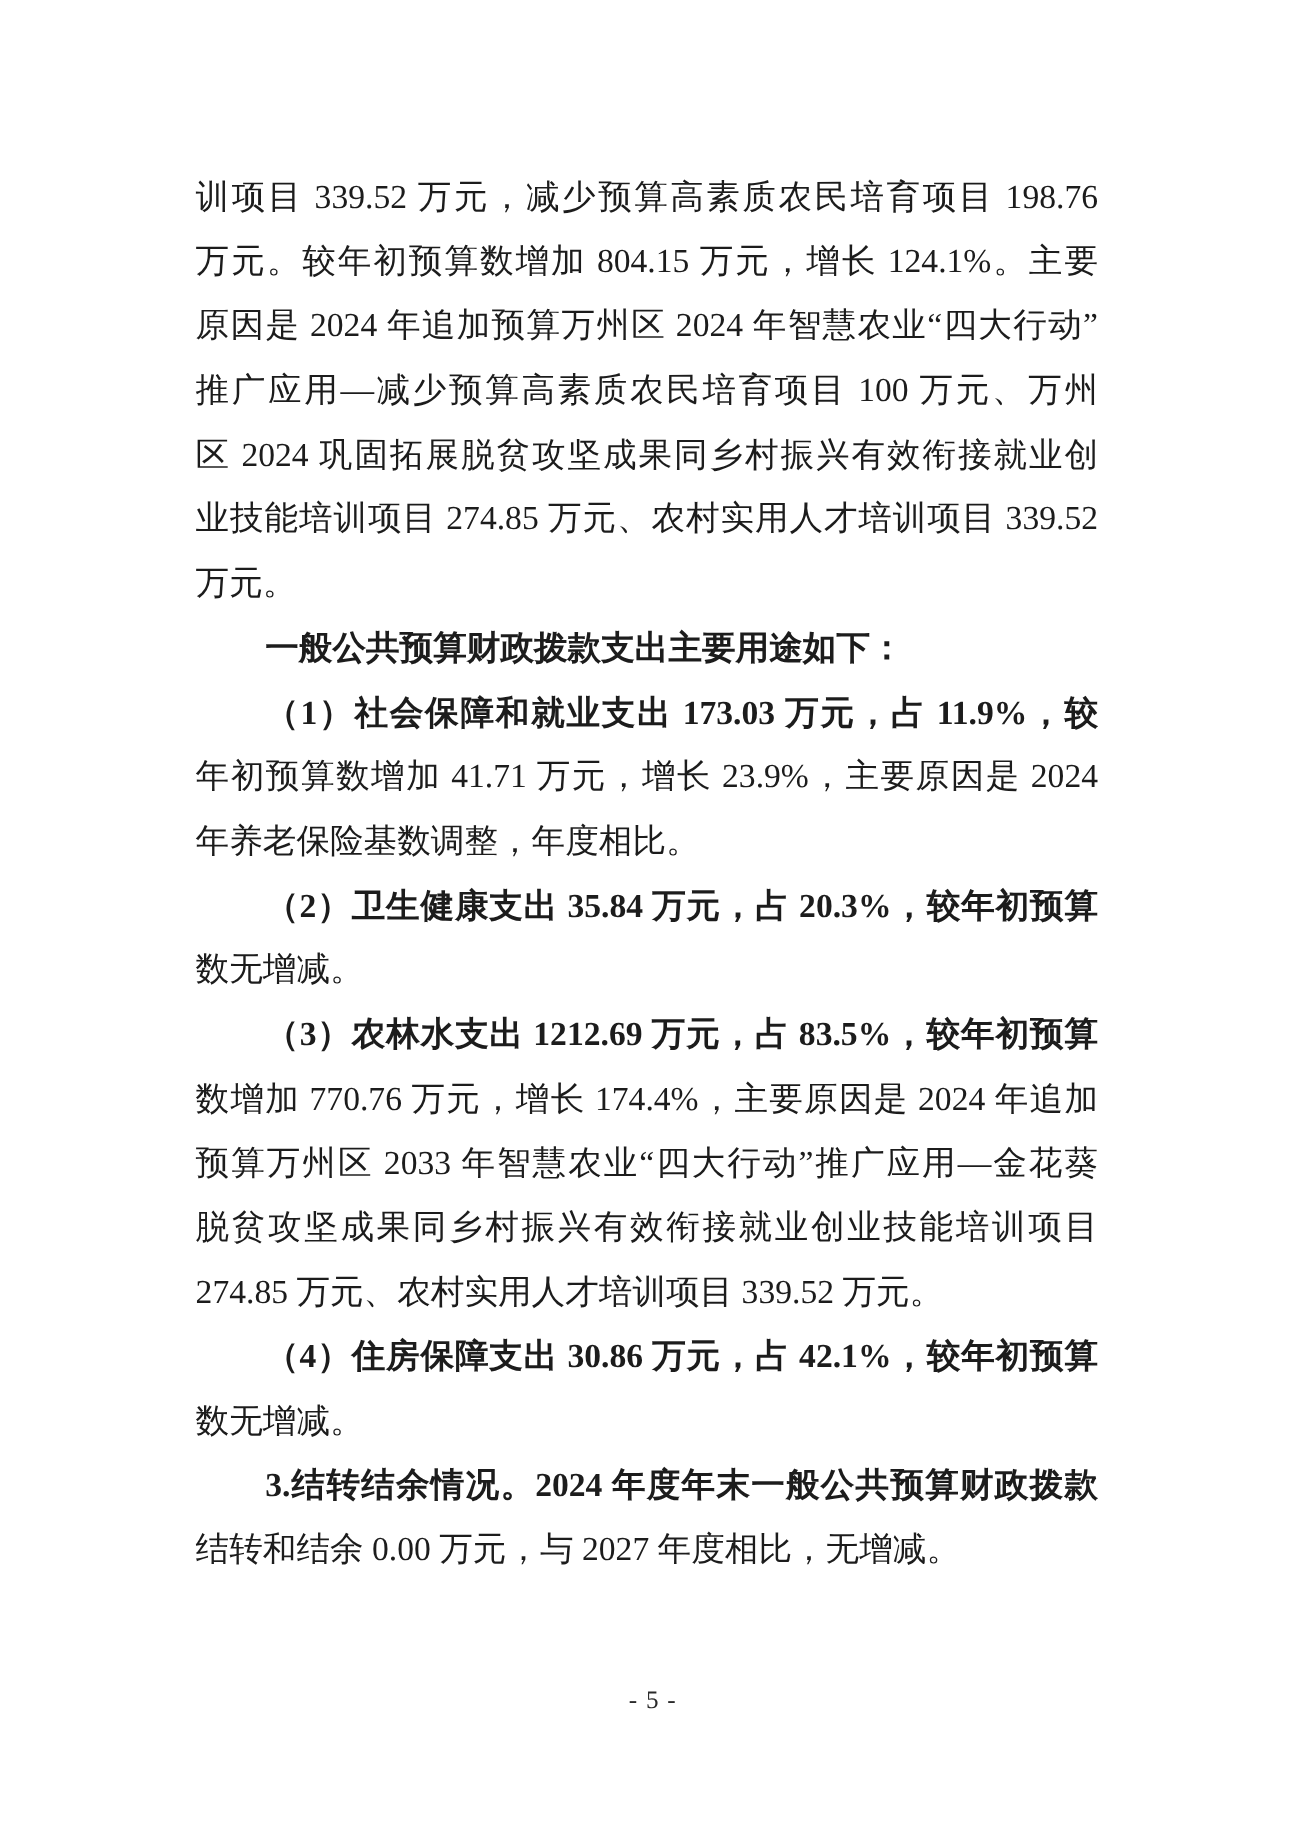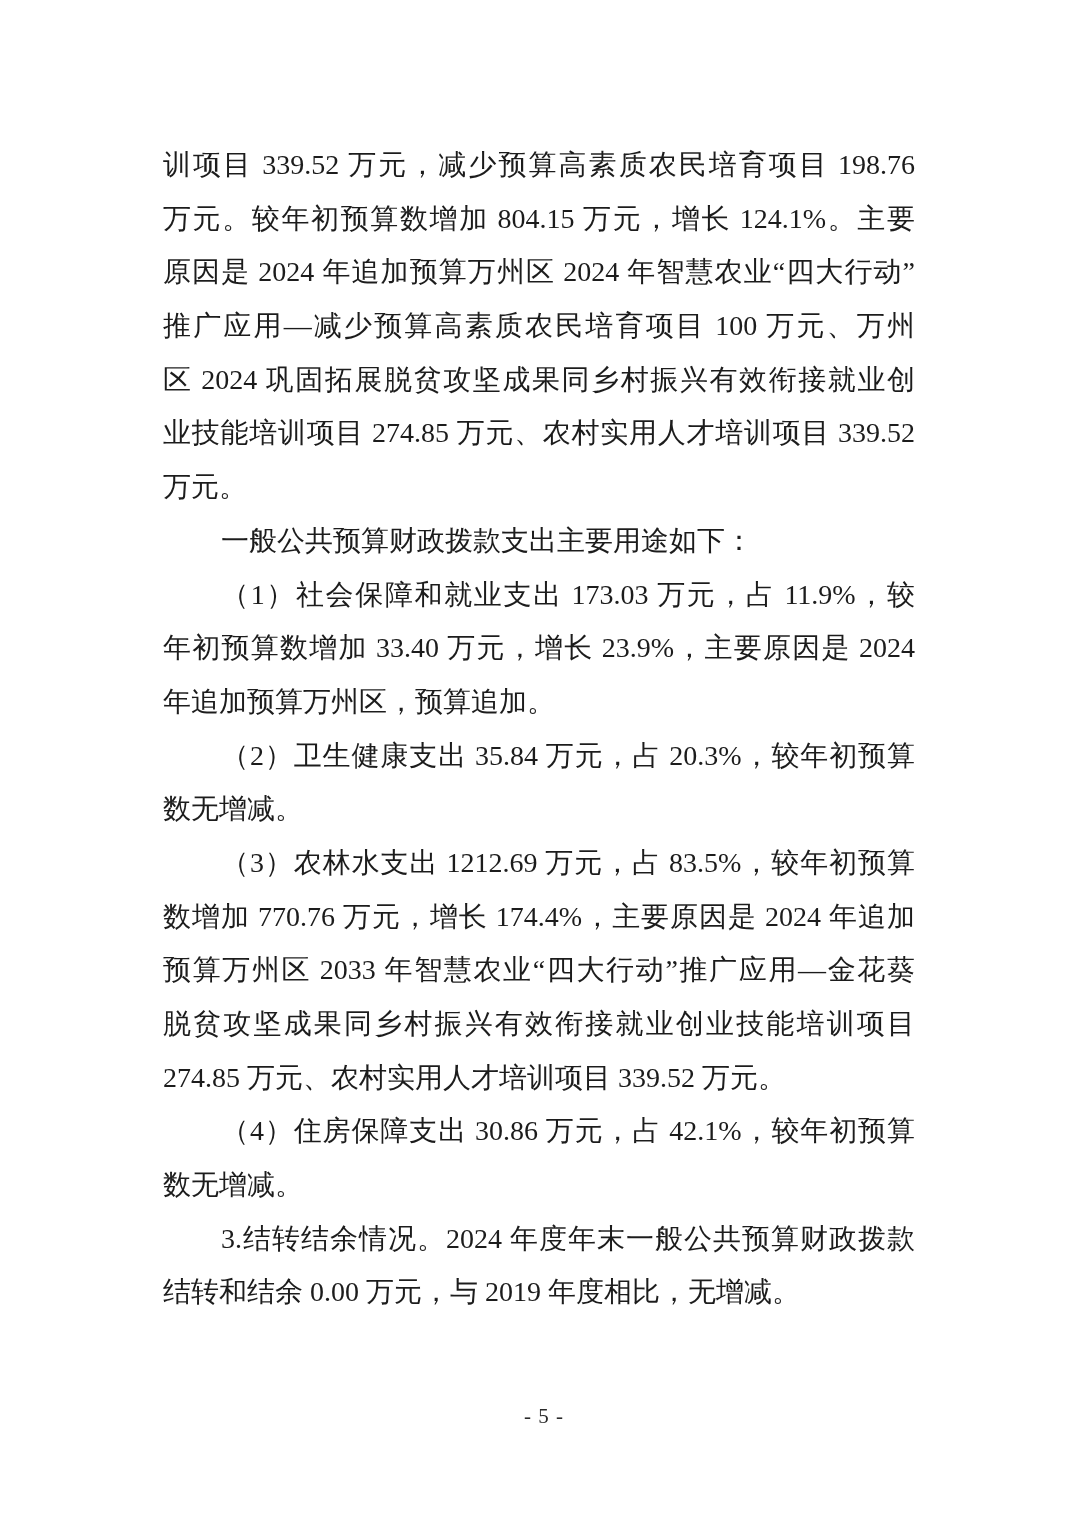--- a/index.html
+++ b/index.html
@@ -34,20 +34,21 @@
     height: 53.7px;
     overflow: hidden;
   }
   
   .line.fill {
     text-align-last: justify;
   }
   
   .line.indent {
     text-indent: 58px;
+    font-weight: bold;
   }
   .page-footer {
     position: absolute;
     left: 0;
     top: 1404px;
     width: 100%;
     text-align: center;
     font-size: 21px;
     letter-spacing: 1px;
     color: #2a2a2a;
@@ -65,37 +66,37 @@
         <div class="line fill">推广应用—减少预算高素质农民培育项目 100 万元、万州</div>
         <div class="line fill">区 2024 巩固拓展脱贫攻坚成果同乡村振兴有效衔接就业创</div>
         <div class="line fill">业技能培训项目 274.85 万元、农村实用人才培训项目 339.52</div>
         <div class="line">万元。</div>
       </div>
       <div class="paragraph">
         <div class="line indent">一般公共预算财政拨款支出主要用途如下：</div>
       </div>
       <div class="paragraph">
         <div class="line fill indent">（1）社会保障和就业支出 173.03 万元，占 11.9%，较</div>
-        <div class="line fill">年初预算数增加 33.40 万元，增长 23.9%，主要原因是 2024</div>
-        <div class="line">年追加预算万州区，预算追加。</div>
+        <div class="line fill">年初预算数增加 41.71 万元，增长 23.9%，主要原因是 2024</div>
+        <div class="line">年养老保险基数调整，年度相比。</div>
       </div>
       <div class="paragraph">
         <div class="line fill indent">（2）卫生健康支出 35.84 万元，占 20.3%，较年初预算</div>
         <div class="line">数无增减。</div>
       </div>
       <div class="paragraph">
         <div class="line fill indent">（3）农林水支出 1212.69 万元，占 83.5%，较年初预算</div>
         <div class="line fill">数增加 770.76 万元，增长 174.4%，主要原因是 2024 年追加</div>
         <div class="line fill">预算万州区 2033 年智慧农业“四大行动”推广应用—金花葵</div>
         <div class="line fill">脱贫攻坚成果同乡村振兴有效衔接就业创业技能培训项目</div>
         <div class="line">274.85 万元、农村实用人才培训项目 339.52 万元。</div>
       </div>
       <div class="paragraph">
         <div class="line fill indent">（4）住房保障支出 30.86 万元，占 42.1%，较年初预算</div>
         <div class="line">数无增减。</div>
       </div>
       <div class="paragraph">
         <div class="line fill indent">3.结转结余情况。2024 年度年末一般公共预算财政拨款</div>
-        <div class="line">结转和结余 0.00 万元，与 2019 年度相比，无增减。</div>
+        <div class="line">结转和结余 0.00 万元，与 2027 年度相比，无增减。</div>
       </div>
     </div>
   <div class="page-footer">- 5 -</div>
 </div>
 
 </body></html>

